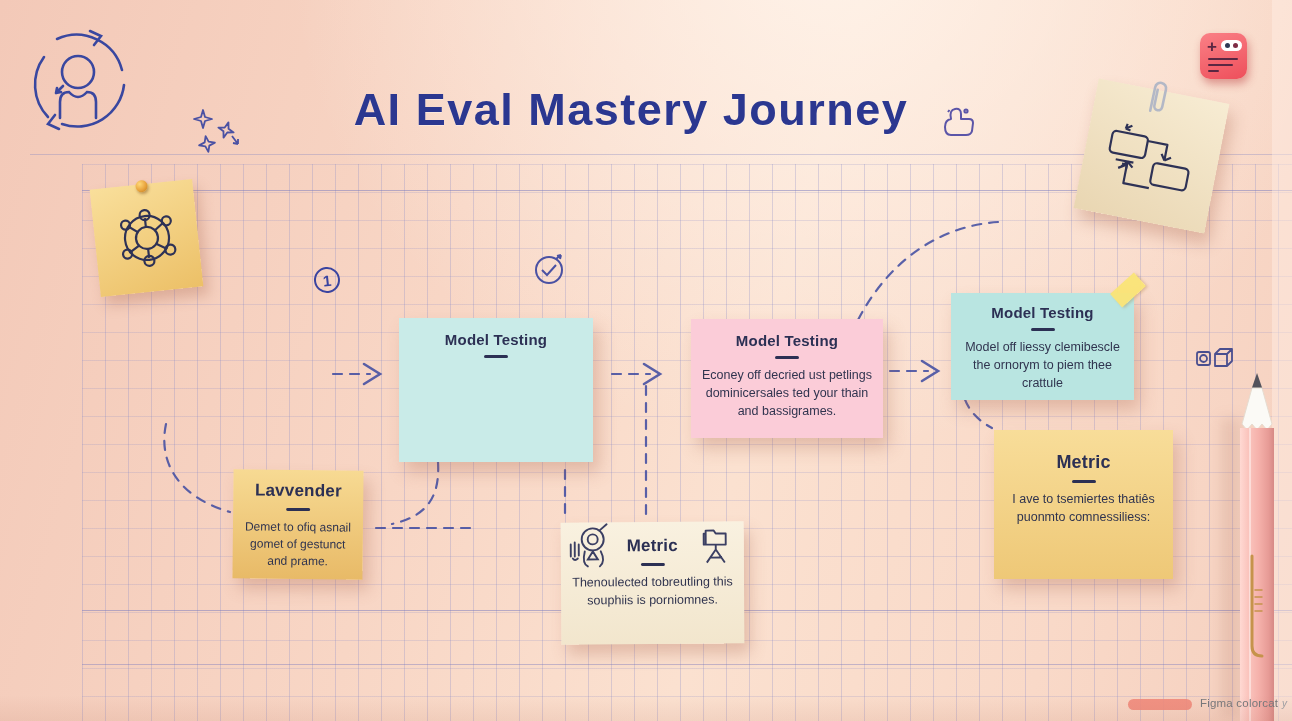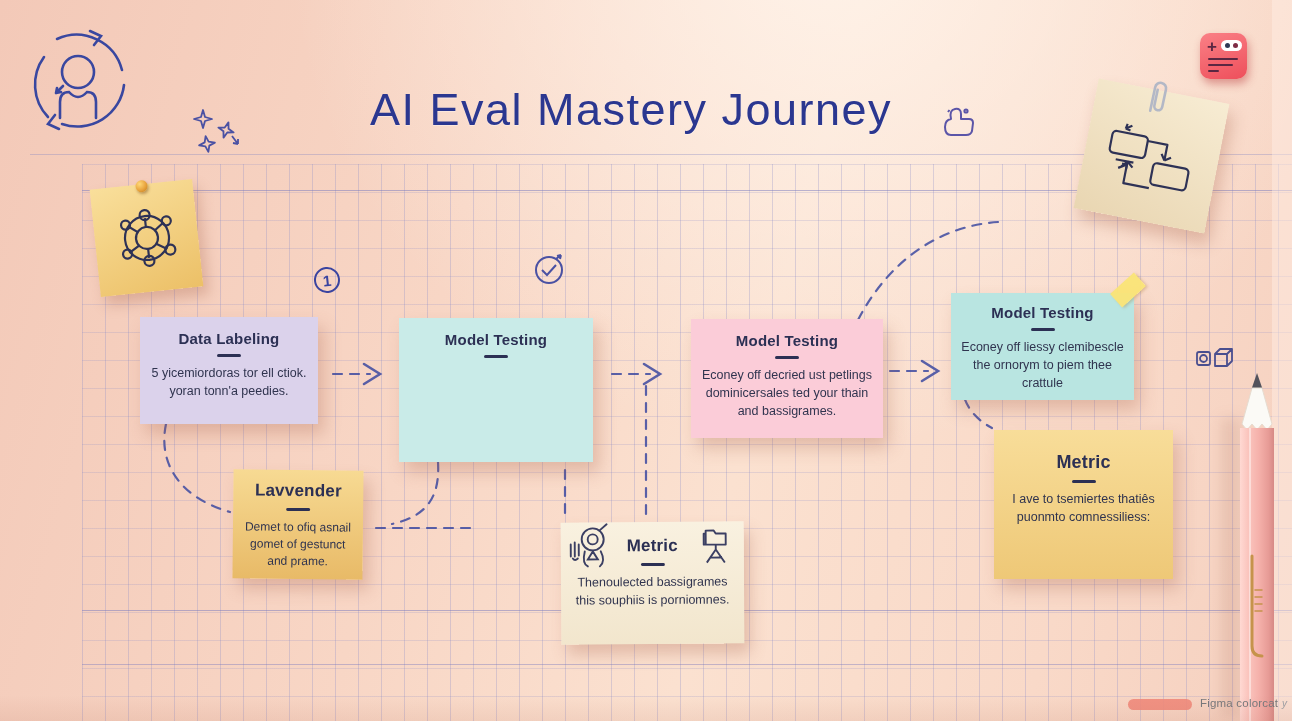--- a/index.html
+++ b/index.html
@@ -23,21 +23,21 @@
   .hline.l1{left:30px;right:0;top:154px;background:rgba(130,132,195,.35);}
   .hline.l2{left:82px;right:0;top:190px;}
   .hline.l3{left:82px;right:0;top:610px;}
   .hline.l4{left:82px;right:0;top:664px;background:rgba(118,120,190,.42);}
   .edgeband{position:absolute;right:0;top:0;width:20px;bottom:0;background:rgba(255,240,231,.45);}
   .vignette{position:absolute;left:0;right:0;bottom:0;height:26px;background:linear-gradient(rgba(180,110,90,0),rgba(180,110,90,.12));}
 
   
   .title{
     position:absolute;left:0;top:84px;width:1262px;text-align:center;
-    font-size:45px;font-weight:400;color:#2b3790;letter-spacing:1.5px;
+    font-size:45px;font-weight:700;color:#2b3790;letter-spacing:1.5px;
     text-shadow:0 1px 0 rgba(255,255,255,.35);
   }
 
   
   .note{
     position:absolute;text-align:center;padding:13px 10px 10px;
     box-shadow:6px 10px 16px rgba(168,98,76,.30);
   }
   .note-title{font-size:15px;font-weight:700;color:#2c3054;letter-spacing:.2px;}
   .note-dash{width:24px;height:3px;background:#2c3054;margin:7px auto 8px;border-radius:2px;}
@@ -192,41 +192,36 @@
     <path d="M9,17 l5,5 l9,-10"></path>
     <path d="M23,6 l5,-4 M28,2 l-4,1 M28,2 l-1,4"></path>
   </svg>
 
   <svg class="doodle" style="left:1195px;top:342px;width:46px;height:36px;" viewBox="0 0 46 36" fill="none" stroke="#4a4f8f" stroke-width="1.8" stroke-linejoin="round">
     <rect x="2" y="10" width="13" height="13" rx="2"></rect>
       <circle cx="8.5" cy="16.5" r="3.5"></circle>
     <path d="M20,12 l5,-5 h12 l-5,5 Z M37,7 v12 l-5,5 M20,12 h12 v12 h-12 Z"></path>
   </svg>
 
-  <div class="note n-lavender">
-    <div class="note-title">Data Labeling</div>
-    <div class="note-dash"></div>
-    <div class="note-body">5 yicemiordoras tor ell ctiok. yoran tonn'a peedies.</div>
-  </div>
 
   <div class="note n-teal1">
     <div class="note-title">Model Testing</div>
     <div class="note-dash"></div>
   </div>
 
   <div class="note n-pink">
     <div class="note-title">Model Testing</div>
     <div class="note-dash"></div>
     <div class="note-body">Econey off decried ust petlings dominicersales ted your thain and bassigrames.</div>
   </div>
 
   <div class="note n-teal2">
     <div class="note-title">Model Testing</div>
     <div class="note-dash"></div>
-    <div class="note-body">Econey off liessy clemibescle the ornorym to piem thee crattule</div>
+    <div class="note-body">Model off liessy clemibescle the ornorym to piem thee crattule</div>
   </div>
   <div class="tape"></div>
 
   <div class="note n-gold1">
     <div class="note-title">Lavvender</div>
     <div class="note-dash"></div>
     <div class="note-body">Demet to ofiq asnail gomet of gestunct and prame.</div>
   </div>
 
   <div class="note n-cream">
@@ -236,21 +231,21 @@
       <path d="M33,6 L40,0"></path>
       <path d="M18,27 q-3,12 3,15 M34,27 q5,10 -1,15 M26,27 l-5,8 h10 Z"></path>
       <path d="M4,20 v12 M8,18 v14 M12,20 v11 M6,34 q2,3 5,0"></path>
     </svg>
     <svg class="doodle" style="right:12px;top:4px;width:32px;height:40px;" viewBox="0 0 32 40" fill="none" stroke="#3b3f63" stroke-width="1.9" stroke-linejoin="round">
       <path d="M6,8 V5 h8 l2,3 h10 v11 h-20 Z M6,8 h-2 v11 h2"></path>
       <path d="M16,19 v5 M16,24 L7,37 M16,24 L25,37 M10,32 H22"></path>
     </svg>
     <div class="note-title">Metric</div>
     <div class="note-dash"></div>
-    <div class="note-body">Thenoulected bassigrames this souphiis is porniomnes.</div>
+    <div class="note-body">Thenoulected tobreutling this souphiis is porniomnes.</div>
   </div>
 
   <div class="note n-gold2">
     <div class="note-title">Metric</div>
     <div class="note-dash"></div>
     <div class="note-body">I ave to tsemiertes thatiês puonmto comnessiliess:</div>
   </div>
 
   <div class="pencil">
     <div class="shadow"></div>

